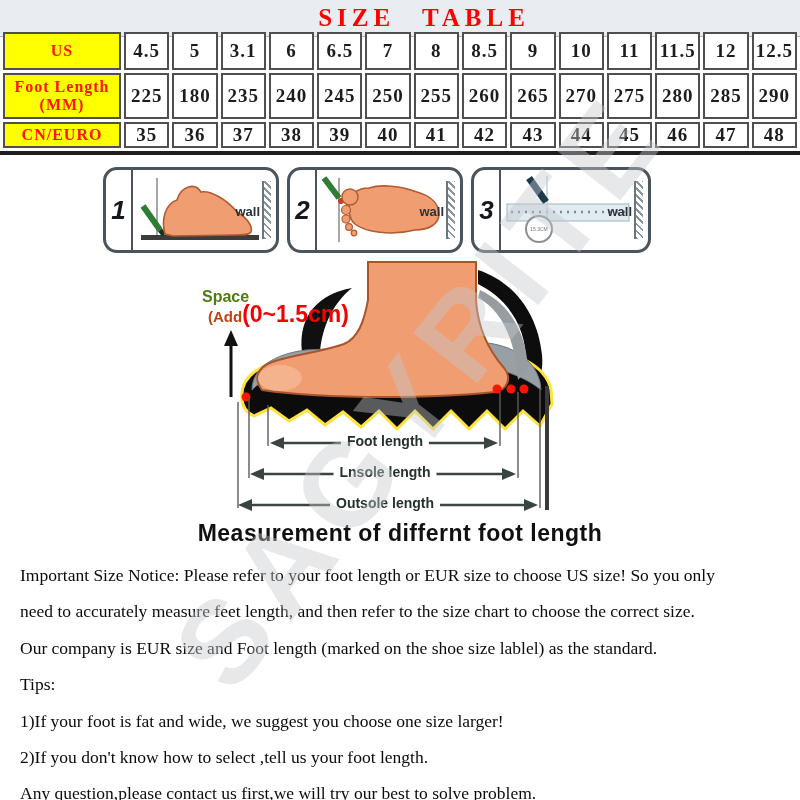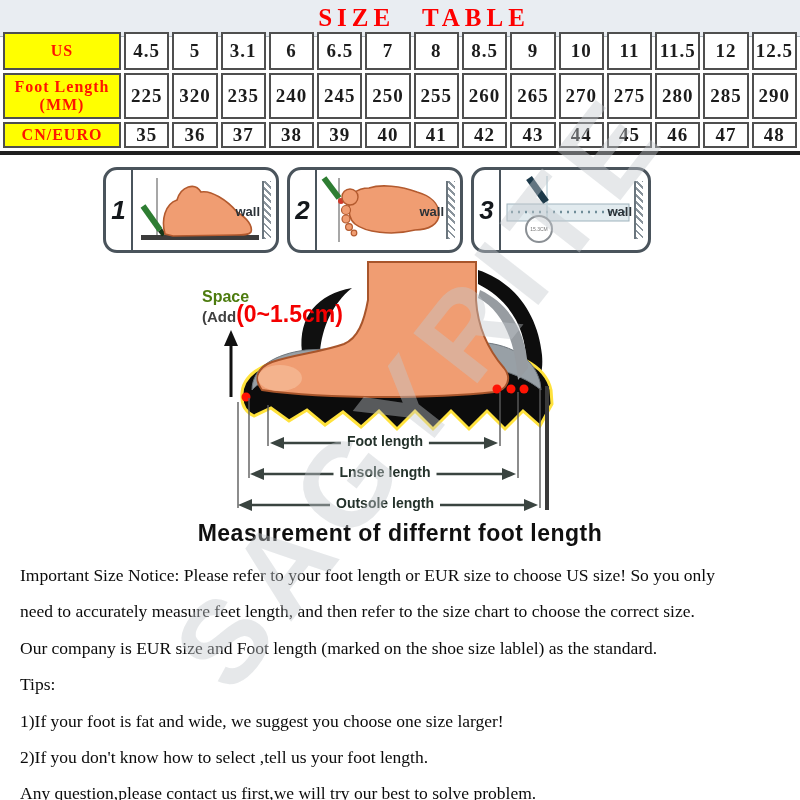--- a/index.html
+++ b/index.html
@@ -50,21 +50,21 @@
     border-left:2px solid #6a757d;
     background:repeating-linear-gradient(45deg,#8a949c 0 2px, transparent 2px 5px);
   }
   .wall-label {
     position:absolute; right:16px; top:34px; font-weight:bold; font-size:13px; color:#2b3238;
   }
   
   .foot-svg { position:absolute; left:0; top:255px; z-index:1; }
   .space-label { position:absolute; left:202px; top:289px; z-index:3; line-height:0.95; white-space:nowrap; }
   .space-label .l1 { font-weight:bold; font-size:16px; color:#4d7c0f; }
-  .space-label .l2a { font-weight:bold; font-size:15px; color:#404040; }
+  .space-label .l2a { font-weight:bold; font-size:15px; color:#c2410c;margin-left:6px; }
   .space-label .l2b { font-weight:bold; font-size:23px; color:#f40000; }
   .arrow-label {
     position:absolute; left:385px; transform:translateX(-50%); z-index:3;
     background:#fff; padding:0 6px; font-weight:bold; font-size:14px; color:#24322b;
     white-space:nowrap;
   }
   .al-foot { top:433px; }
   .al-insole { top:464px; }
   .al-outsole { top:495px; }
   
@@ -115,21 +115,21 @@
         <td>10</td>
         <td>11</td>
         <td>11.5</td>
         <td>12</td>
         <td>12.5</td>
       </tr>
       <tr class="r-mm">
         <td class="lbl">Foot Length
 (MM)</td>
         <td>225</td>
-        <td>320</td>
+        <td>180</td>
         <td>235</td>
         <td>240</td>
         <td>245</td>
         <td>250</td>
         <td>255</td>
         <td>260</td>
         <td>265</td>
         <td>270</td>
         <td>275</td>
         <td>280</td>

